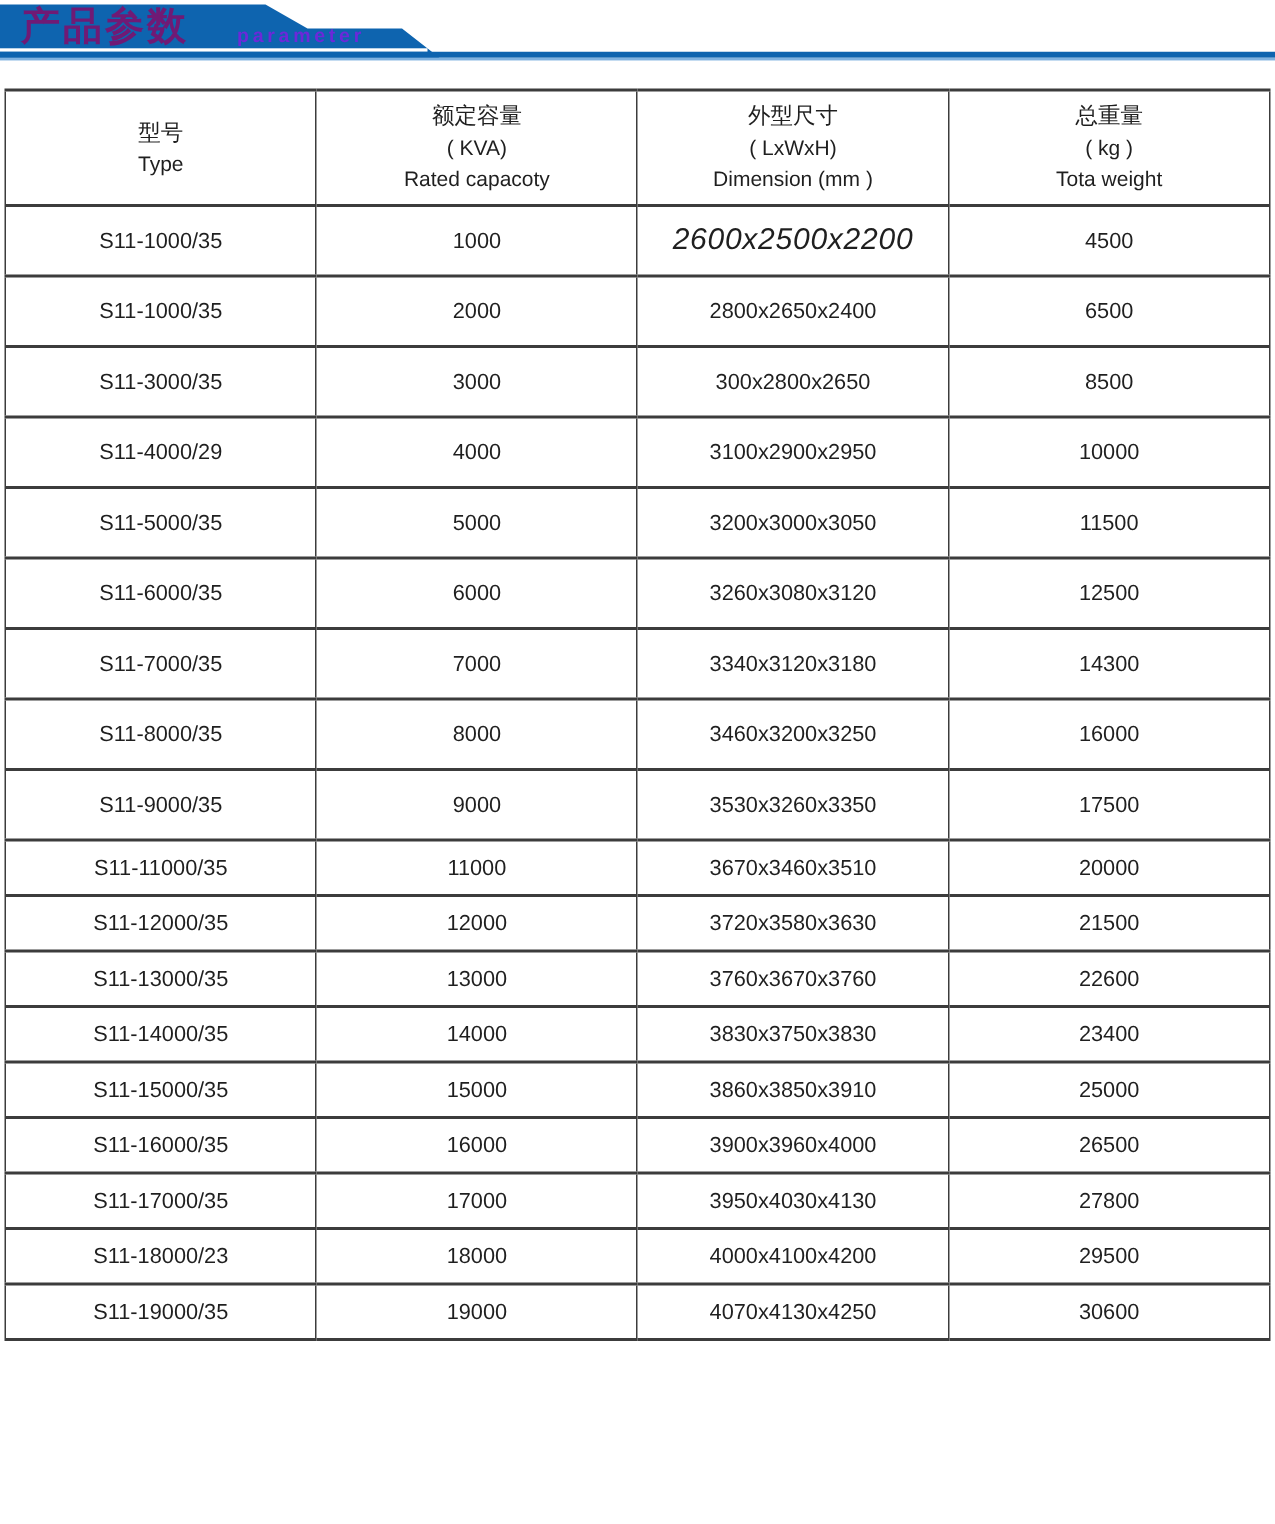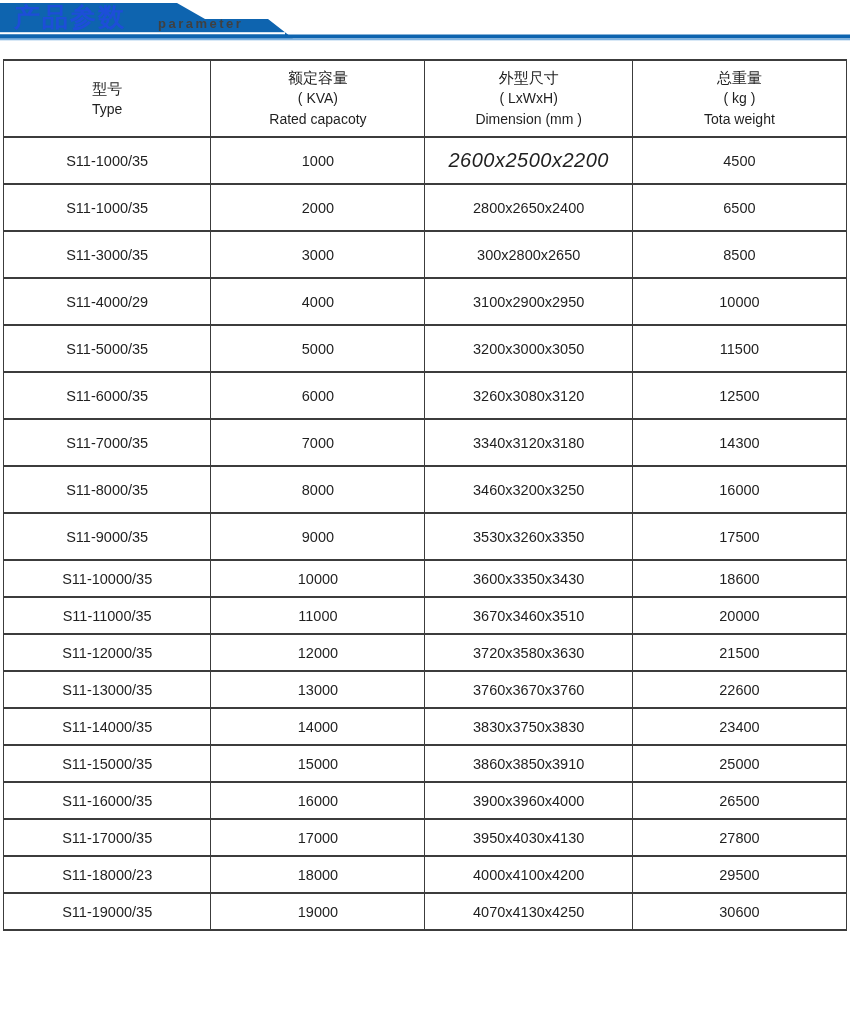--- a/index.html
+++ b/index.html
@@ -8,26 +8,26 @@
     width:850px;height:1016px;
     background:#ffffff;
     font-family:"Liberation Sans","DejaVu Sans",sans-serif;
     overflow:hidden;
   }
   
   .banner{position:absolute;left:0;top:0;width:850px;height:44px;}
   .banner svg{position:absolute;left:0;top:0;}
   .banner-title{
     position:absolute;left:14px;top:2px;height:30px;line-height:30px;
-    font-size:26px;font-weight:700;color:#1d4ed8;letter-spacing:2px;
+    font-size:26px;font-weight:700;color:#701a75;letter-spacing:2px;
     white-space:nowrap;
   }
   .banner-subtitle{
     position:absolute;left:158px;top:16px;height:16px;line-height:16px;
-    font-size:13px;font-weight:700;color:#404040;letter-spacing:2.5px;
+    font-size:13px;font-weight:700;color:#6d28d9;letter-spacing:2.5px;
     white-space:nowrap;
   }
   
   table.params{
     position:absolute;left:3px;top:59px;width:844px;
     border-collapse:collapse;table-layout:fixed;
     color:#1f1f1f;
     border-radius:28px;
   }
   table.params col.c1{width:24.6%;}
@@ -146,26 +146,20 @@
     <td>3460x3200x3250</td>
     <td>16000</td>
   </tr>
         <tr class="tall">
     <td>S11-9000/35</td>
     <td>9000</td>
     <td>3530x3260x3350</td>
     <td>17500</td>
   </tr>
         <tr class="short">
-    <td>S11-10000/35</td>
-    <td>10000</td>
-    <td>3600x3350x3430</td>
-    <td>18600</td>
-  </tr>
-        <tr class="short">
     <td>S11-11000/35</td>
     <td>11000</td>
     <td>3670x3460x3510</td>
     <td>20000</td>
   </tr>
         <tr class="short">
     <td>S11-12000/35</td>
     <td>12000</td>
     <td>3720x3580x3630</td>
     <td>21500</td>

